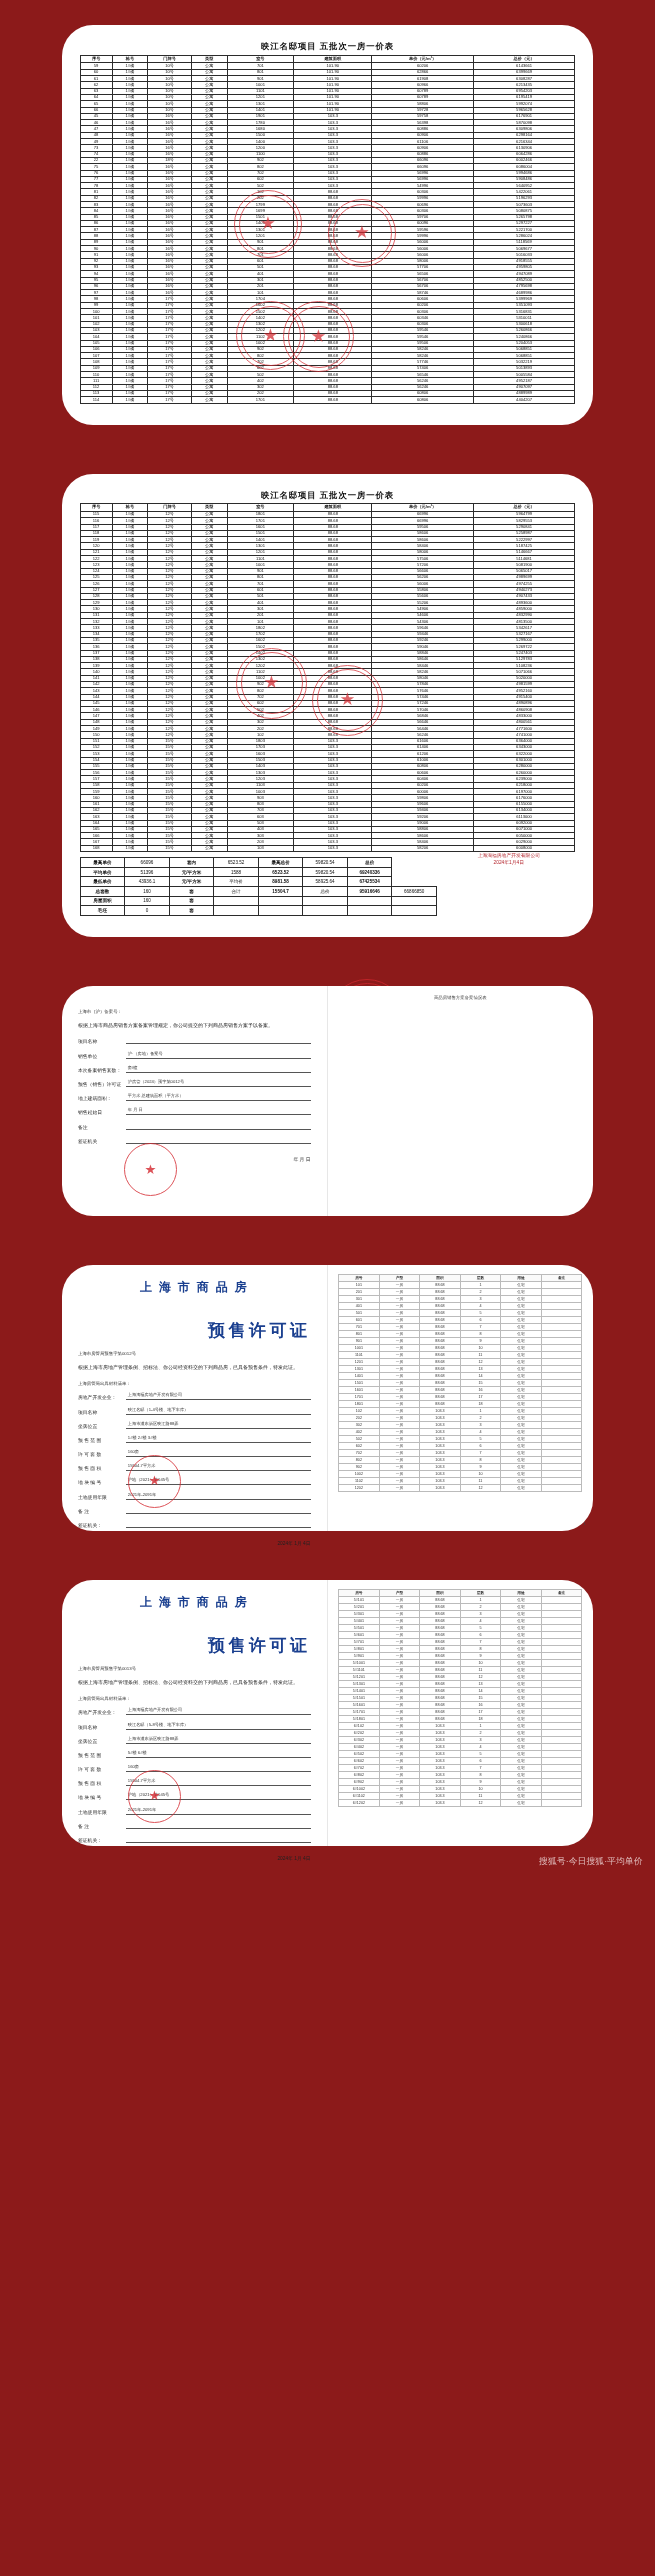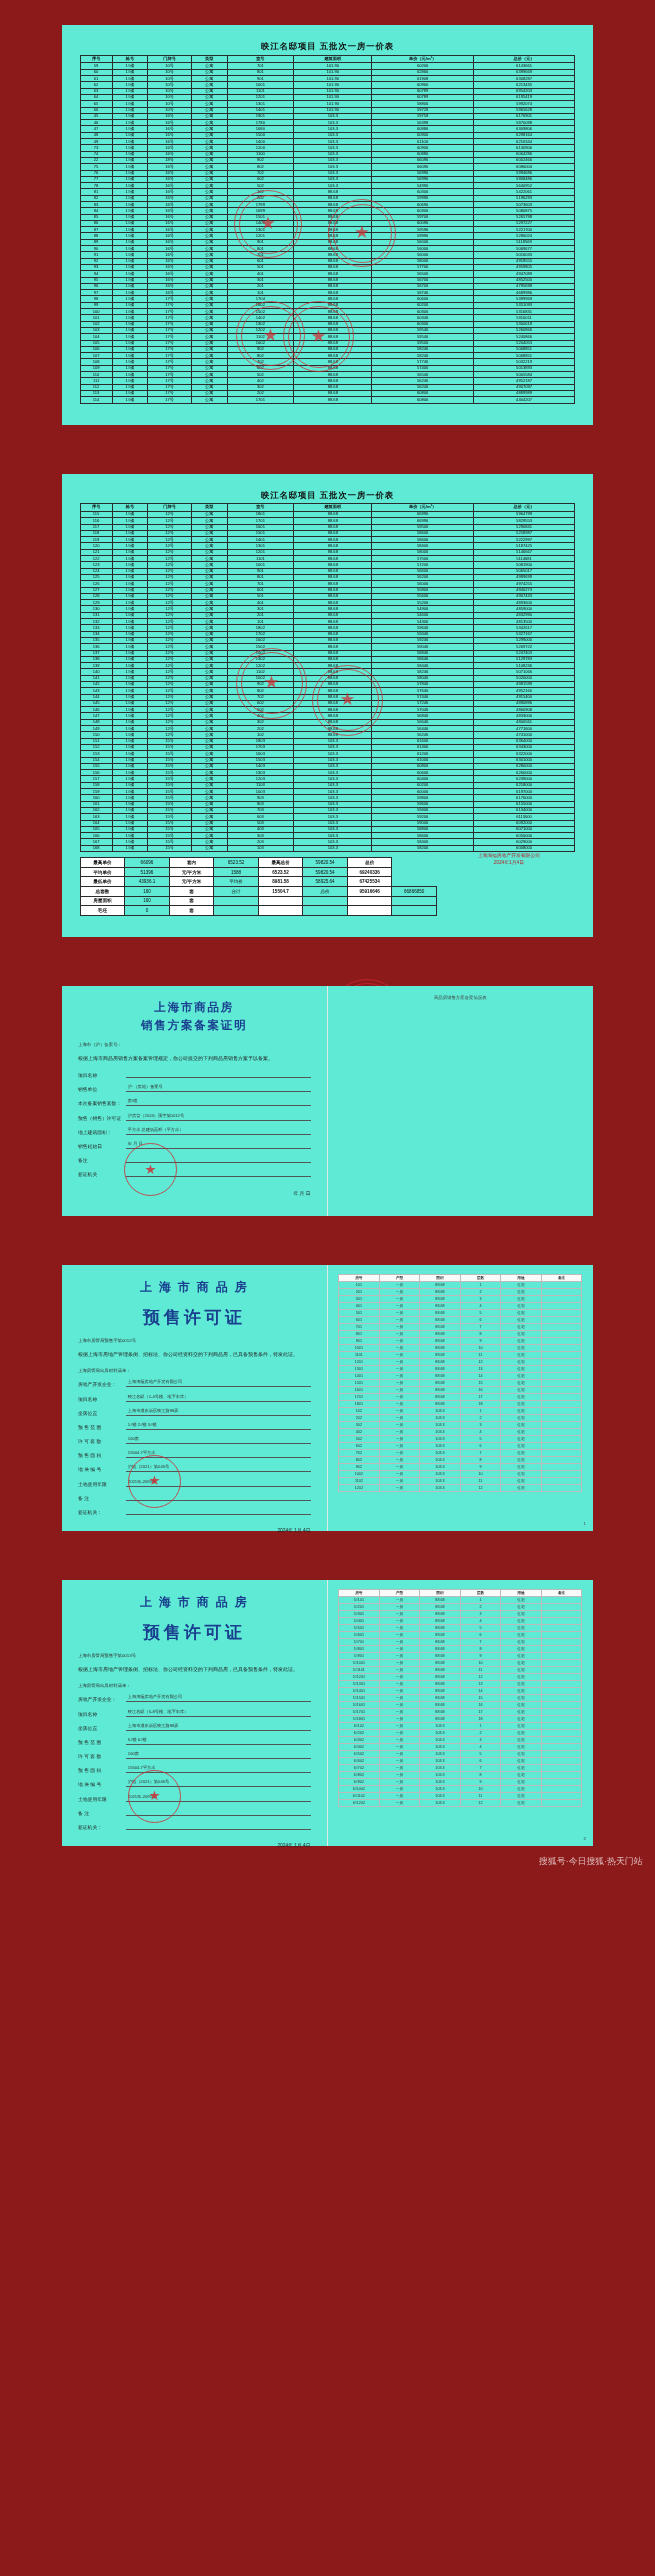--- a/index.html
+++ b/index.html
@@ -7,24 +7,25 @@
     width:655px;
     background:#8c1a1a;
     font-family:"Liberation Sans","DejaVu Sans",sans-serif;
     color:#111;
   }
   .page-wrap{
     width:655px;
     position:relative;
   }
   .sheet{
-    background:#5eead4;
+    background:#ffffff;
     margin:0 auto;
     position:relative;
     box-sizing:border-box;
+    border-radius:31px;
   }
   
   .sheet-price{
     width:531px;
     padding:16px 17.7px 21px 17.7px;
   }
   .sheet-1{margin-top:25px;}
   .sheet-2{margin-top:49px;}
 
   .tbl-title{
@@ -141,21 +142,21 @@
     position:relative;
   }
   .cert-head{
     text-align:center;
     color:#1a3f8f;
     font-weight:bold;
   }
   .cert-head .l1{font-size:11.5px;letter-spacing:1.8px;}
   .cert-head .l2{font-size:11.5px;letter-spacing:1.8px;margin-top:3.5px;}
   .cert-head.blue-big .l1{font-size:12px;color:#1a3f8f;}
-  .cert-head.blue-big .l2{font-size:17px;color:#1a3f8f;letter-spacing:3.5px;margin-top:10px;}
+  .cert-head.blue-big .l2{font-size:17px;color:#1a3f8f;letter-spacing:3.5px;margin-top:23px;text-align:right;}
   .cert-no{
     font-size:4.4px;color:#333;margin-top:8.9px;
   }
   .cert-para{
     font-size:5px;
     line-height:1.9;
     color:#222;
     margin-top:7px;
     text-align:justify;
   }
@@ -1435,24 +1436,20 @@
         <span class="star">★</span>
       </div>
     <div class="stamp p2c">
         <span class="ring-txt"></span>
         <span class="star">★</span>
       </div>
   </div>
 
   <div class="sheet sheet-cert sheet-3">
     <div class="cert-left">
-      <div class="cert-head">
-        <div class="l1">上海市商品房</div>
-        <div class="l2">销售方案备案证明</div>
-      </div>
       <div class="cert-no">上海市（沪）备案号：</div>
       <div class="cert-para">根据上海市商品房销售方案备案管理规定，你公司提交的下列商品房销售方案予以备案。</div>
       <div id="filing-fields">
           <div class="cert-field">
             <div class="fl">项目名称</div>
             <div class="fv"></div>
           </div>
           <div class="cert-field">
             <div class="fl">销售单位</div>
             <div class="fv">沪·（房地）备案号</div>
@@ -2115,15 +2112,15 @@
               <td>12</td>
               <td>住宅</td>
               <td></td>
             </tr>
           </tbody>
       </table>
       <div class="page-num">2</div>
     </div>
   </div>
 
-  <div class="bottom-note">搜狐号·今日搜狐·热天门站</div>
+  <div class="bottom-note">搜狐号·今日搜狐·平均单价</div>
 </div>
 
 
 </body></html>

